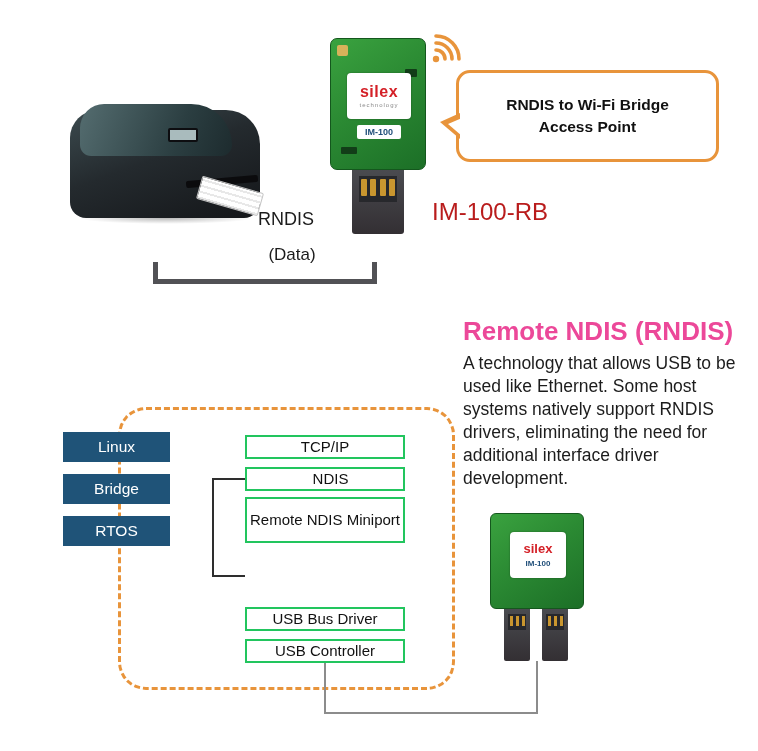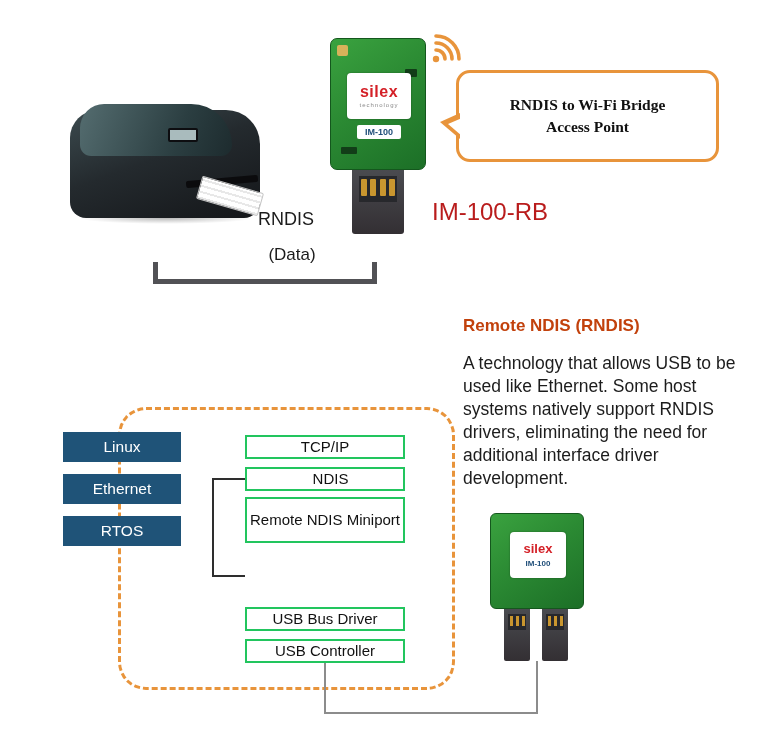--- a/index.html
+++ b/index.html
@@ -46,45 +46,45 @@
                display:flex; justify-content:space-around; align-items:flex-start; padding-top:3px; }
   .usb-pin { width:6px; height:17px; background:#c9962f; border-radius:1px; }
 
   
   .wifi { position:absolute; left:428px; top:24px; width:44px; height:44px; }
 
   
   .bubble { position:absolute; left:456px; top:70px; width:263px; height:92px;
             border:3px solid #e8943b; border-radius:14px; background:#fff;
             display:flex; flex-direction:column; align-items:center; justify-content:center;
-            font-size:15.5px; font-weight:600; line-height:1.4; color:#111;font-family:Liberation Serif, serif; }
+            font-size:15.5px; font-weight:600; line-height:1.4; color:#111; }
   .bubble-tail-outer { position:absolute; left:-19px; top:40px; width:0; height:0;
             border-top:9px solid transparent; border-bottom:17px solid transparent;
             border-right:20px solid #e8943b; }
   .bubble-tail-inner { position:absolute; left:-11px; top:45px; width:0; height:0;
             border-top:6px solid transparent; border-bottom:12px solid transparent;
             border-right:14px solid #ffffff; }
 
   .caption-im100rb { position:absolute; left:432px; top:198px; font-size:24px; color:#b91c1c; }
 
   .lbl-rndis { position:absolute; left:258px; top:209px; width:80px; font-size:18px; }
   .lbl-data  { position:absolute; left:252px; top:245px; width:80px; text-align:center; font-size:17px; }
   .bracket-data { position:absolute; left:153px; top:262px; width:224px; height:22px;
                   border-left:5px solid #515155; border-right:5px solid #515155;
                   border-bottom:5px solid #515155; }
 
   
-  .info-heading { position:absolute; left:463px; top:316px; font-size:17px; font-weight:700; color:#c2410c; }
+  .info-heading { position:absolute; left:463px; top:316px; font-size:26px; font-weight:700; color:#ec4899; }
   .info-body { position:absolute; left:463px; top:352px; width:288px; font-size:17.5px;
                line-height:1.31; color:#1c1c1c; }
 
   
   .dashed-box { position:absolute; left:118px; top:407px; width:337px; height:283px;
                 border:3px dashed #e8943b; border-radius:28px; }
-  .os-box { position:absolute; left:63px; width:118px; height:30px; background:#1f5378;
+  .os-box { position:absolute; left:63px; width:107px; height:30px; background:#1f5378;
             color:#fff; font-size:15.5px; display:flex; align-items:center; justify-content:center; }
   .os-0 { top:432px; } .os-1 { top:474px; } .os-2 { top:516px; }
   .layer { position:absolute; left:245px; width:160px; background:#fff; border:2px solid #22c55e;
            display:flex; align-items:center; justify-content:center; text-align:center;
            font-size:15px; color:#111; line-height:1.15; padding:1px; }
   .layer-0 { top:435px; height:24px; }
   .layer-1 { top:467px; height:24px;padding-left:12px; }
   .layer-2 { top:497px; height:46px; }
   .layer-3 { top:551px; height:46px; }
   .layer-4 { top:607px; height:24px; }
@@ -173,21 +173,21 @@
   <div class="lbl-rndis">RNDIS</div>
   <div class="lbl-data">(Data)</div>
   <div class="bracket-data"></div>
 
   <div class="info-heading">Remote NDIS (RNDIS)</div>
   <div class="info-body">A technology that allows USB to be used like Ethernet. Some host systems natively support RNDIS drivers, eliminating the need for additional interface driver development.</div>
 
   <div class="dashed-box"></div>
 
   <div class="os-box os-0">Linux</div>
-  <div class="os-box os-1">Ethernet</div>
+  <div class="os-box os-1">Bridge</div>
   <div class="os-box os-2">RTOS</div>
 
   <div class="layer layer-0">TCP/IP</div>
   <div class="layer layer-1">NDIS</div>
   <div class="layer layer-2">Remote NDIS Miniport</div>
   <div class="layer layer-5">USB Controller</div>
   <div class="layer layer-4">USB Bus Driver</div>
 
   <div class="bracket-ndis"></div>
 

